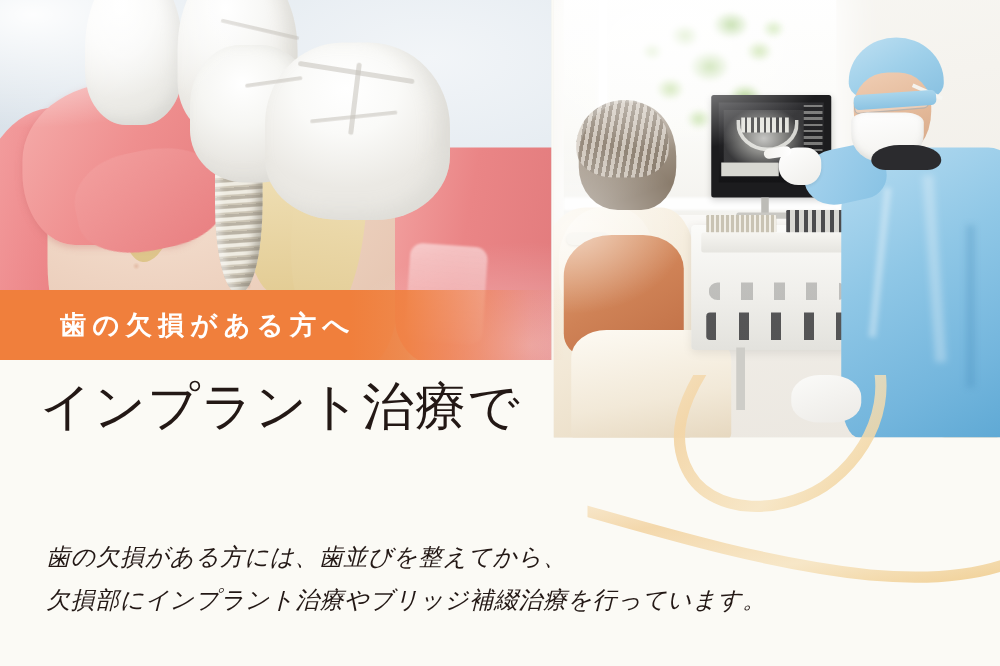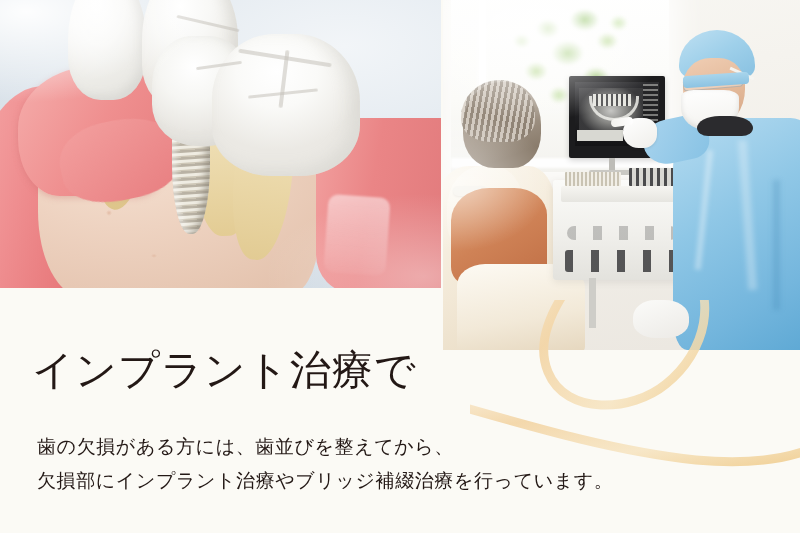--- a/index.html
+++ b/index.html
@@ -601,35 +601,35 @@
   
   .headline {
     position: absolute;
     left: 32px; top: 296px;
     font-family: "Liberation Serif", serif;
     font-size: 41px;
     line-height: 1.42;
     letter-spacing: 1px;
     white-space: nowrap;
   }
-  .hl-line { display: block; margin-top: 45px; }
+  .hl-line { display: block; }
   .hl-dark { color: #231815; }
   .hl-orange { color: #EF7034; }
 
   .body-copy {
     position: absolute;
     left: 37px; top: 430px;
     font-family: "Liberation Sans", sans-serif;
     font-size: 19px;
     line-height: 1.80;
     color: #231815;
     letter-spacing: .6px;
     white-space: nowrap;
   }
-  .bc-line { display: block; }
+  .bc-line { display: block; font-style: italic; }
 </style>
 </head>
 <body>
 
 <div id="banner">
 
   <div class="photo-left">
     <div class="pl-bg"></div>
     <div class="pl-gum-left"></div>
     <div class="pl-bone"></div>
@@ -718,20 +718,23 @@
           <stop offset="70%" stop-color="#F6E2BC" stop-opacity="0.8"></stop>
           <stop offset="100%" stop-color="#F0CE92" stop-opacity="0.95"></stop>
         </linearGradient>
       </defs>
       <path d="M 168 -96 C 108 -30, 58 24, 78 72 C 96 116, 162 112, 196 84
                C 236 52, 250 -4, 214 -44" fill="none" stroke="url(#swg)" stroke-width="9" stroke-linecap="round"></path>
       <path d="M -60 92 C 40 120, 132 150, 226 160 C 282 165, 322 158, 348 146" fill="none" stroke="url(#swg)" stroke-width="9" stroke-linecap="round"></path>
     </svg>
   </div>
 
+  <div class="ribbon">
+    <span class="ribbon-text">歯の欠損がある方へ</span>
+  </div>
 
   <div class="headline">
     <span class="hl-line hl-dark">インプラント治療で</span>
   </div>
 
   <div class="body-copy">
     <span class="bc-line">歯の欠損がある方には、歯並びを整えてから、</span>
     <span class="bc-line">欠損部にインプラント治療やブリッジ補綴治療を行っています。</span>
   </div>
 

